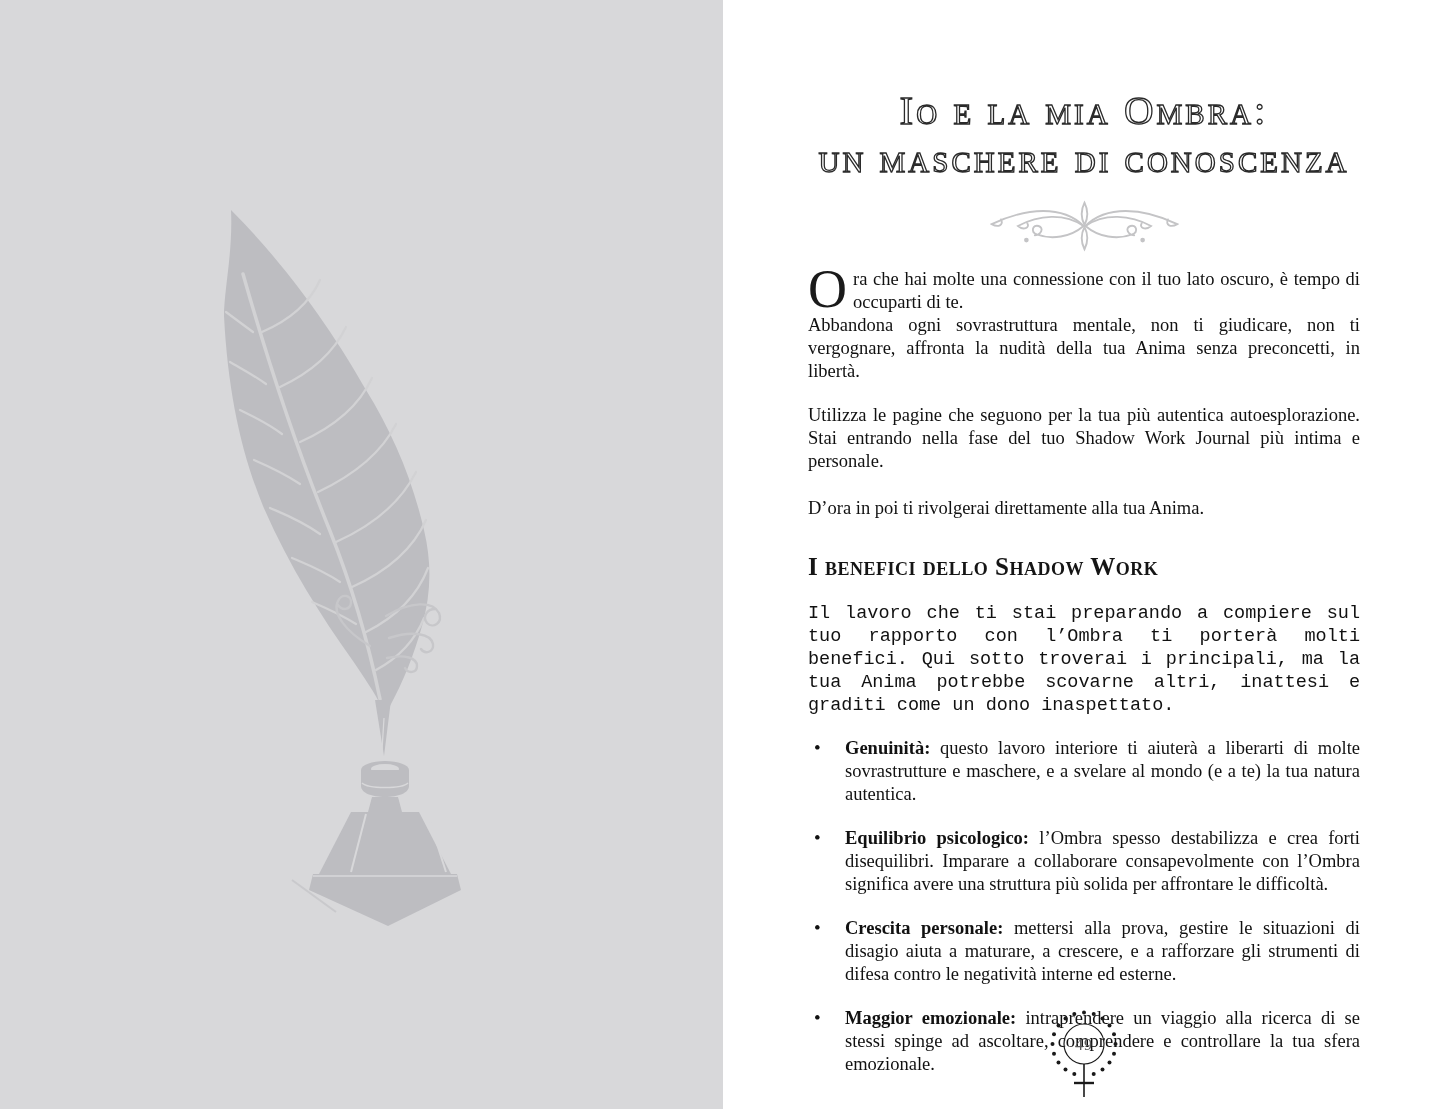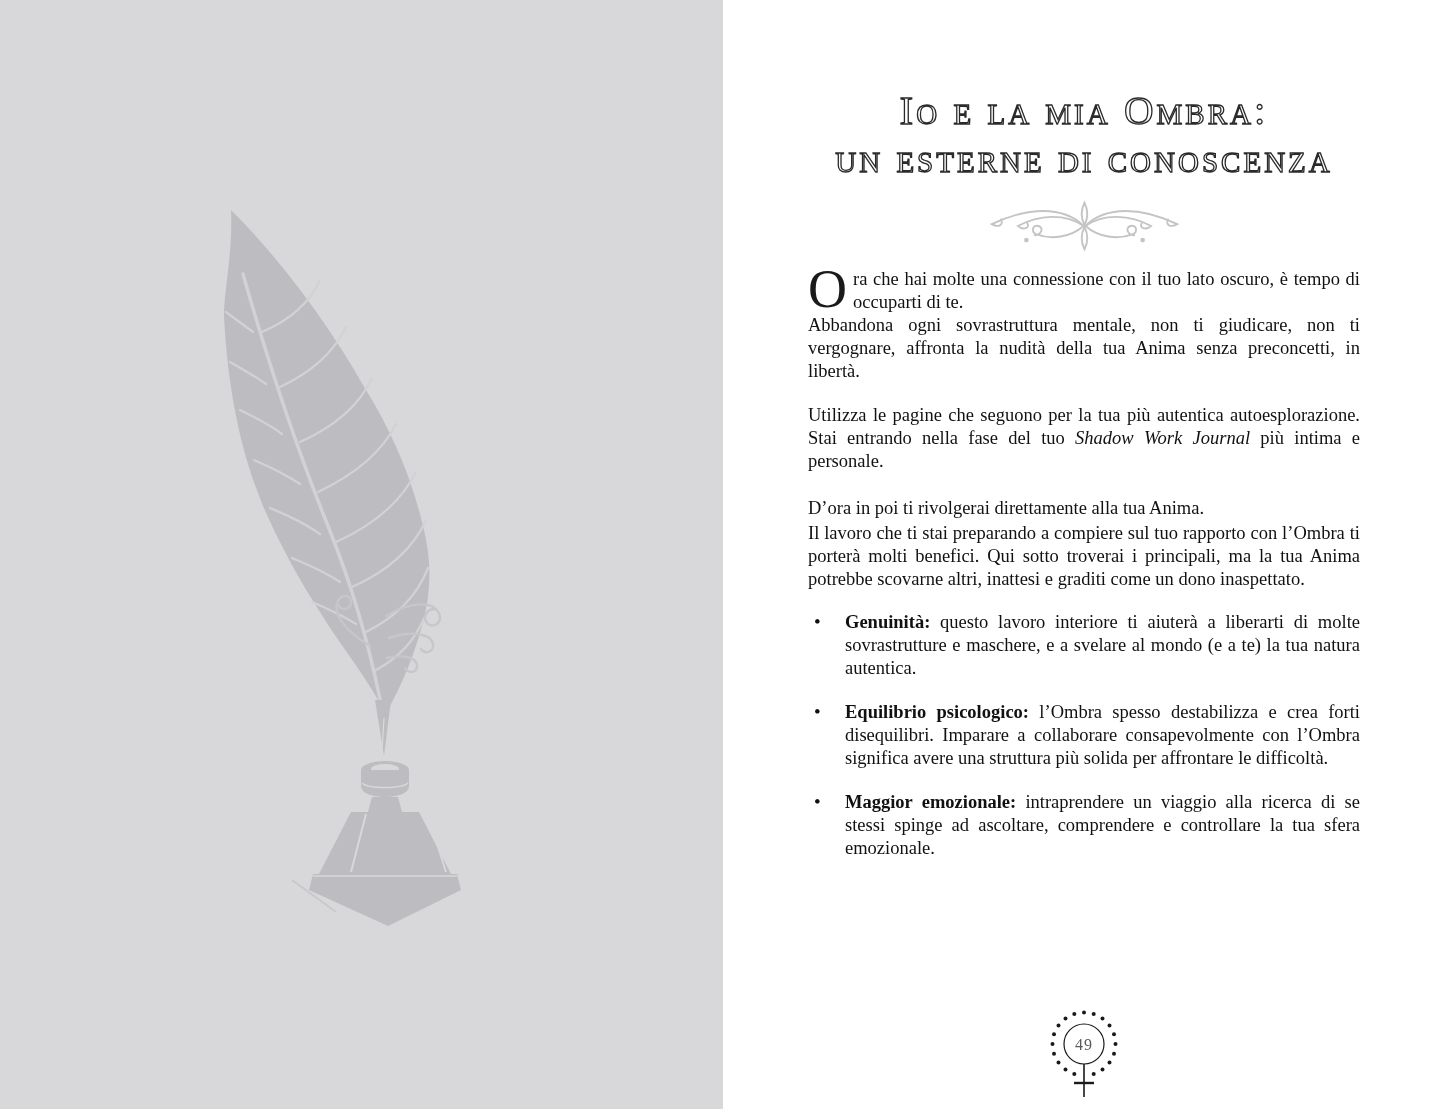--- a/index.html
+++ b/index.html
@@ -70,41 +70,41 @@
 
   .section-heading {
     margin-top: 33px;
     font-variant: small-caps;
     font-weight: bold;
     font-size: 25px;
     line-height: 28px;
     letter-spacing: 0.5px;
     color: #151515;
   }
-  .section-intro { margin-top: 2px; }
+  .section-intro { margin-top: 21px; font-family: Liberation Mono, monospace; }
 
   ul.benefits {
     list-style: none;
     margin: 20px 0 0 0;
     padding: 0;
   }
   ul.benefits li {
     position: relative;
     padding-left: 37px;
     margin-bottom: 21px;
   }
   ul.benefits li::before {
     content: "\2022";
     position: absolute;
     left: 6px; top: -1px;
     font-size: 19px;
     color: #111;
   }
   .b-lead { font-weight: bold; }
-  .it { font-style: italic; }
+  .it { }
 
   .footer-ornament {
     position: absolute;
     bottom: 12px;
     left: 50%;
     transform: translateX(-50%);
     line-height: 0;
   }
   .footer-ornament .pagenum-svg-text {
     font-family: "Liberation Serif", serif;
@@ -177,21 +177,21 @@
         <path d="M292,880 L336,912" stroke="#c9c9cc" stroke-width="2" fill="none"></path>
       </g>
     </svg>
   </div>
 
   <div class="right-page">
     <div class="content">
 
       <div class="chapter-title">
         <div>Io e la mia Ombra:</div>
-        <div>un esterne di conoscenza</div>
+        <div>un maschere di conoscenza</div>
       </div>
 
       <div class="flourish-wrap">
         <svg width="205" height="60" viewBox="0 0 210 64">
           <g fill="none" stroke="#c4c4c6" stroke-width="2" stroke-linecap="round">
             <path d="M105,7 C101,15 101,23 105,31 C109,23 109,15 105,7 Z"></path>
             <path d="M105,57 C101,49 101,41 105,33 C109,41 109,49 105,57 Z"></path>
             <g id="fl-right">
               <path d="M106,32 C128,10 166,12 204,30 C197,34 191,31 194,25"></path>
               <path d="M106,32 C126,18 154,20 176,32 C170,37 163,34 166,29"></path>
@@ -207,28 +207,32 @@
       <div class="bodytext">
         <p>
           <span class="dropcap">O</span><span>ra che hai molte una connessione con il tuo lato oscuro, è tempo di occuparti di te.</span>
         </p>
         <p>Abbandona ogni sovrastruttura mentale, non ti giudicare, non ti vergognare, affronta la nudità della tua Anima senza preconcetti, in libertà.</p>
         <p class="par-gap">
           <span>Utilizza le pagine che seguono per la tua più autentica autoesplorazione. Stai entrando nella fase del tuo </span><span class="it">Shadow Work Journal</span><span> più intima e personale.</span>
         </p>
         <p class="par-gap" style="margin-top:24px">D’ora in poi ti rivolgerai direttamente alla tua Anima.</p>
 
+        <div class="section-heading">I benefici dello Shadow Work</div>
         <p class="section-intro">Il lavoro che ti stai preparando a compiere sul tuo rapporto con l’Ombra ti porterà molti benefici. Qui sotto troverai i principali, ma la tua Anima potrebbe scovarne altri, inattesi e graditi come un dono inaspettato.</p>
 
         <ul class="benefits">
           <li>
             <span class="b-lead">Genuinità:</span><span> questo lavoro interiore ti aiuterà a liberarti di molte sovrastrutture e maschere, e a svelare al mondo (e a te) la tua natura autentica.</span>
           </li>
           <li>
             <span class="b-lead">Equilibrio psicologico:</span><span> l’Ombra spesso destabilizza e crea forti disequilibri. Imparare a collaborare consapevolmente con l’Ombra significa avere una struttura più solida per affrontare le difficoltà.</span>
+          </li>
+          <li>
+            <span class="b-lead">Crescita personale:</span><span> mettersi alla prova, gestire le situazioni di disagio aiuta a maturare, a crescere, e a rafforzare gli strumenti di difesa contro le negatività interne ed esterne.</span>
           </li>
           <li>
             <span class="b-lead">Maggior emozionale:</span><span> intraprendere un viaggio alla ricerca di se stessi spinge ad ascoltare, comprendere e controllare la tua sfera emozionale.</span>
           </li>
         </ul>
       </div>
     </div>
 
     <div class="footer-ornament">
       <svg width="90" height="96" viewBox="0 0 90 96">

